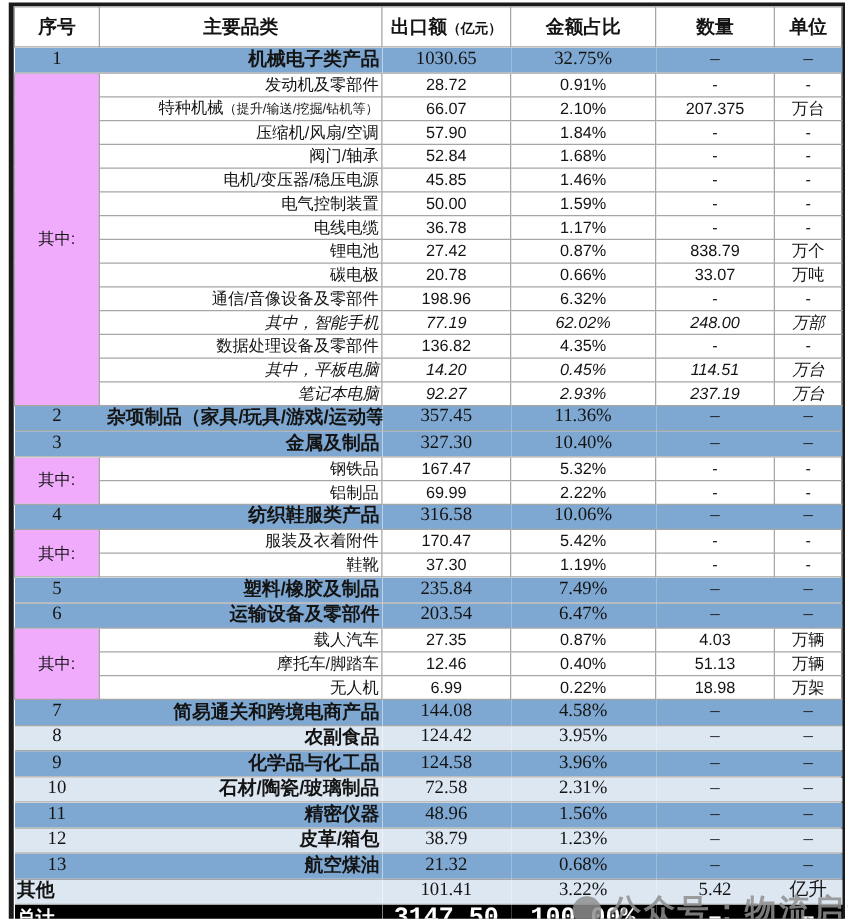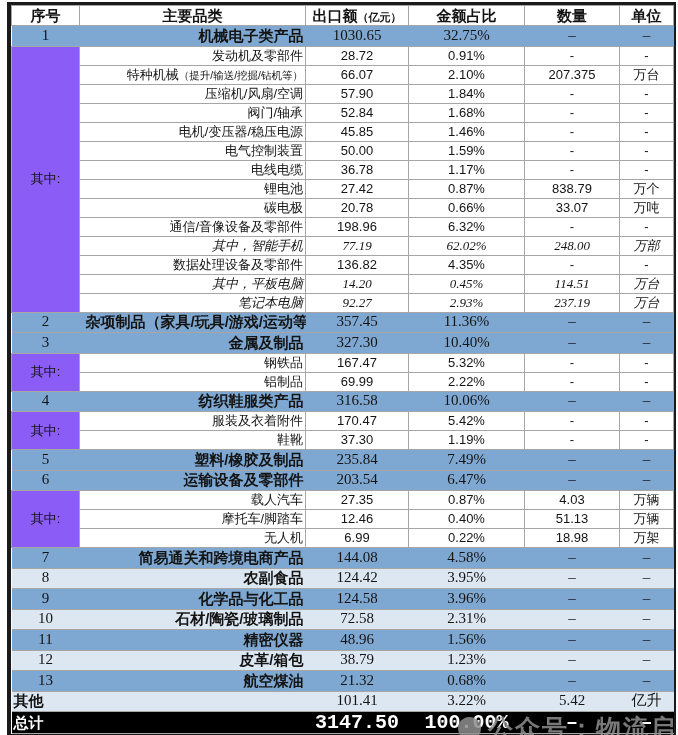--- a/index.html
+++ b/index.html
@@ -8,37 +8,37 @@
     background:#ffffff;color:#141414;
     font-family:"Liberation Sans","DejaVu Sans",sans-serif;
   }
   .frame{
     position:absolute;left:7px;top:2px;width:662px;
     border:3px solid #1a1a1a;border-left-width:4px;border-bottom-width:4px;
     background:#fff;box-sizing:content-box;
   }
   table{border-collapse:collapse;table-layout:fixed;width:662px;}
   td,th{border:1px solid #a6a6a6;padding:0 2px;white-space:nowrap;overflow:hidden;line-height:1.05;vertical-align:middle;}
-  thead tr{height:20px;}
+  thead tr{height:32px;}
   th{font-size:15px;font-weight:bold;text-align:center;background:#fff;}
   .hnote{font-size:11px;font-weight:bold;}
   tr.main,tr.light,tr.total{height:20.5px;}
   tr.sub,tr.italic{height:19px;}
   tr.main{background:#7ea8d1;}
   tr.light{background:#dde7f2;}
   tr.total{background:#000000;color:#ffffff;}
   tr.main td,tr.light td,tr.total td{border-left-style:hidden;border-right-style:hidden;}
   .numcell{text-align:center;font-family:"Liberation Serif","DejaVu Serif",serif;font-size:15px;}
-  .groupcell{text-align:center;font-size:13px;background:#8b5cf6;margin-top:44px;}
+  .groupcell{text-align:center;font-size:13px;background:#f0abfc;margin-top:44px;}
   .labelcell{text-align:right;padding-left:6px;}
   tr.main .labelcell,tr.light .labelcell{font-weight:bold;font-size:15px;}
   tr.sub .labelcell{font-size:13px;}
   .note{font-size:10.5px;}
   tr.main .note,tr.light .note{font-size:15px;font-weight:bold;}
-  tr.italic{font-style:italic;font-family:Liberation Serif, serif;padding-left:12px;}
+  tr.italic{font-style:italic;font-family:Liberation Sans, sans-serif;padding-left:12px;}
   tr.italic .labelcell{font-size:13px;}
   .indent{padding-left:46px;}
   .valcell{text-align:center;}
   tr.main .valcell,tr.light .valcell{font-family:"Liberation Serif","DejaVu Serif",serif;font-size:15px;}
   tr.sub .valcell,tr.italic .valcell{font-size:13px;}
   .mergelabel{text-align:left;font-weight:bold;font-size:15px;}
   tr.total td{font-weight:bold;}
   tr.total .valcell{font-family:Liberation Mono, monospace;font-size:20px;}
   .watermark{
     position:absolute;left:458px;top:712px;z-index:5;

